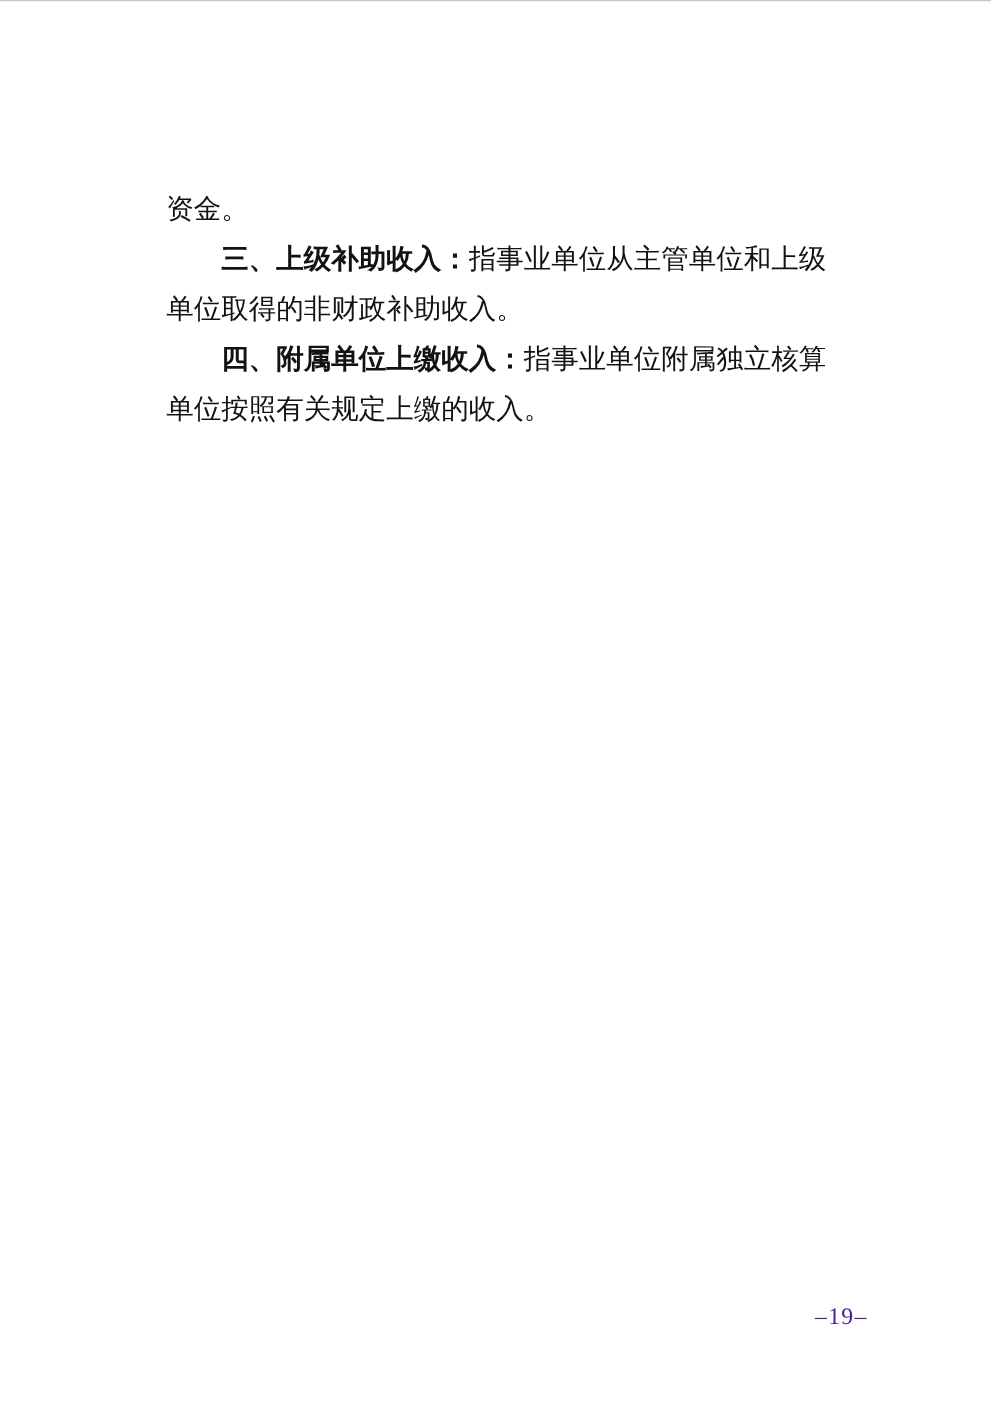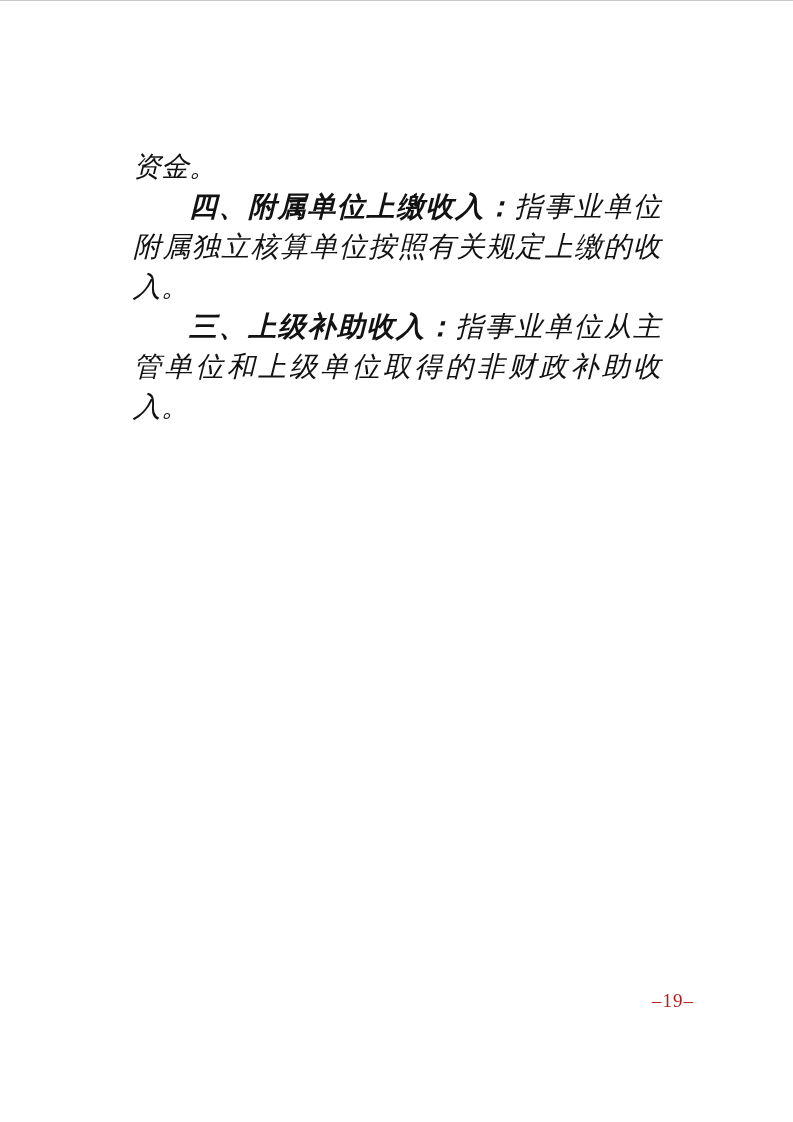--- a/index.html
+++ b/index.html
@@ -15,58 +15,57 @@
     overflow: hidden;
     font-family: "Liberation Serif", "DejaVu Serif", serif;
     border-top: 1px solid #c9c9c9;
     box-sizing: border-box;
   }
   .content {
     position: absolute;
     left: 133px;
     top: 146px;
     width: 528px;
-    font-size: 28px;
+    font-size: 22px;
     line-height: 40px;
     color: #121212;
     text-align: justify;
-    font-style: italic;
   }
   .para {
     margin: 0;
     padding: 0;
     text-indent: 2em;
   }
   .para.continuation {
     text-indent: 0;
   }
   .lead {
     font-weight: bold;
   }
   .footer {
     position: absolute;
     left: 652px;
-    top: 988px;
+    top: 1041px;
     font-size: 19px;
     line-height: 24px;
-    color: #b91c1c;
+    color: #4c1d95;
     letter-spacing: 1px;
   }
 </style>
 </head>
 <body>
 
 <div class="page">
   <div class="content" id="paragraph-container">
   <p class="para continuation"><strong class="lead"></strong><span class="body-text">资金。</span></p>
 
 
+  <p class="para"><strong class="lead">三、上级补助收入：</strong><span class="body-text">指事业单位从主管单位和上级单位取得的非财政补助收入。</span></p>
+
   <p class="para"><strong class="lead">四、附属单位上缴收入：</strong><span class="body-text">指事业单位附属独立核算单位按照有关规定上缴的收入。</span></p>
-
-  <p class="para"><strong class="lead">三、上级补助收入：</strong><span class="body-text">指事业单位从主管单位和上级单位取得的非财政补助收入。</span></p>
 
 
 
 
 
 </div>
   <div class="footer">–19–</div>
 </div>
 
 </body></html>

